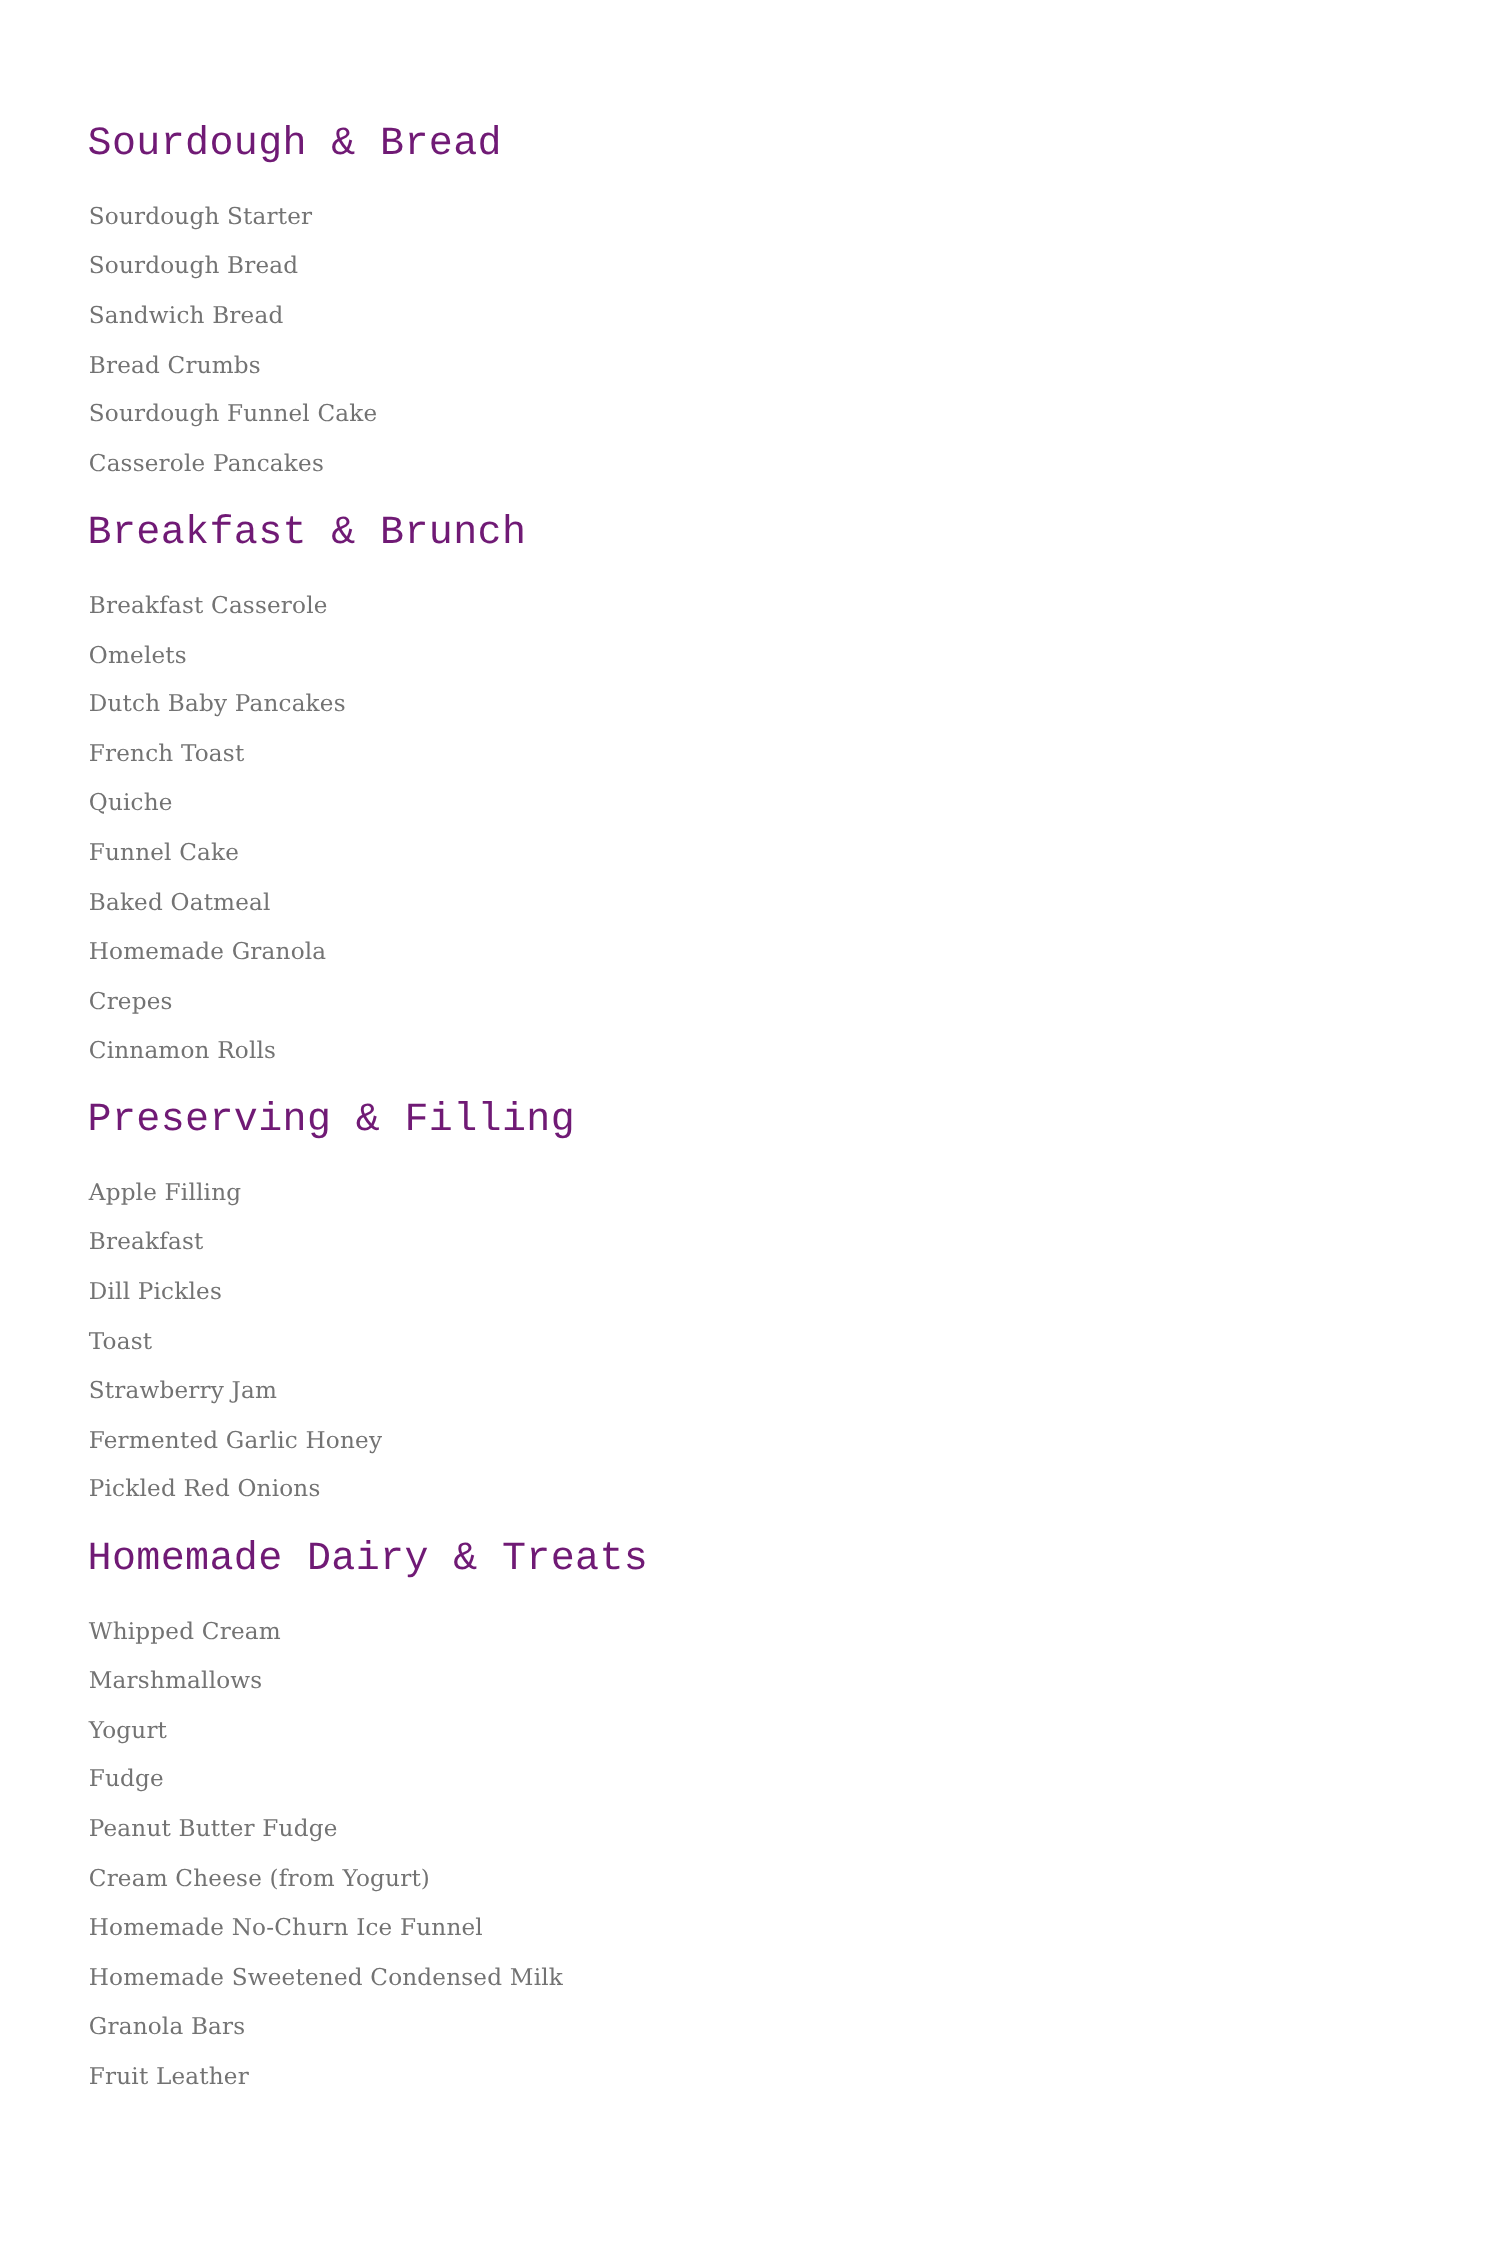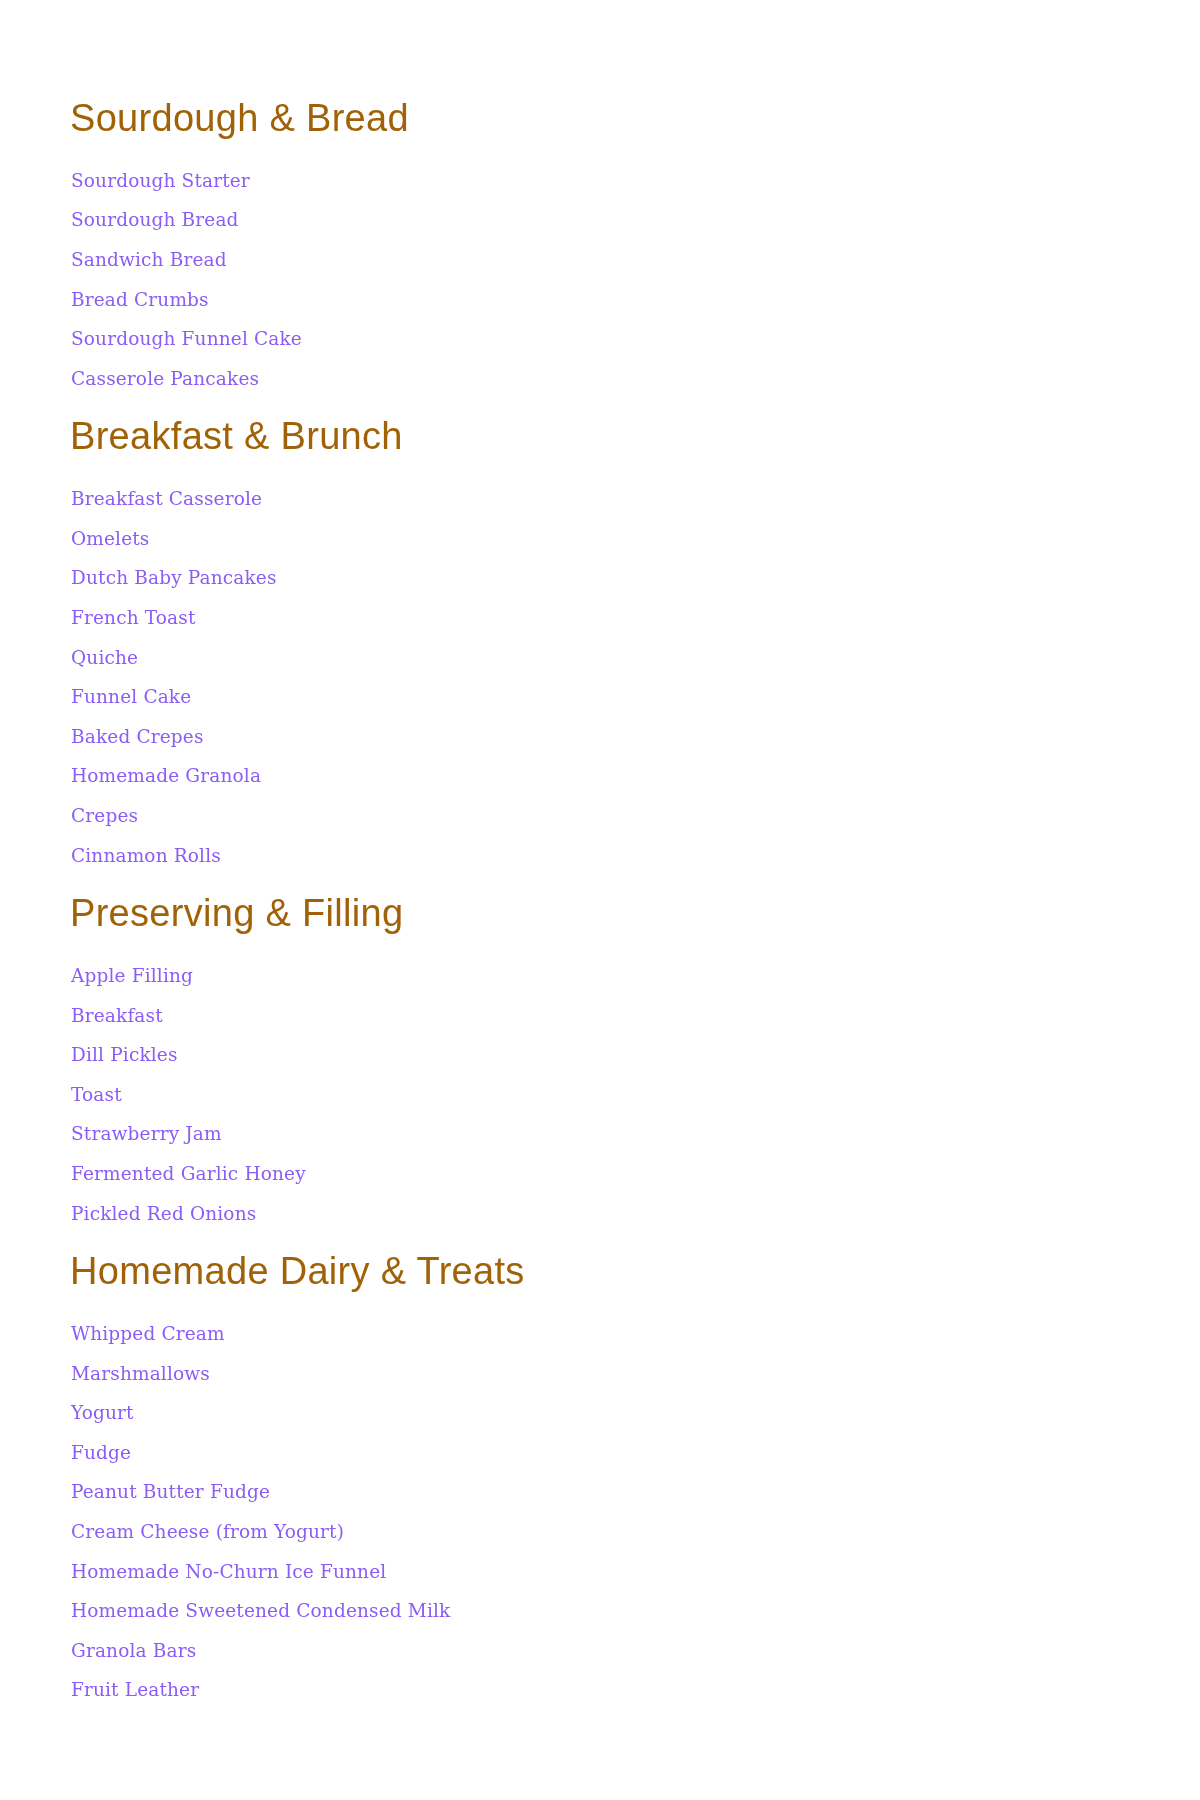--- a/index.html
+++ b/index.html
@@ -27,43 +27,43 @@
   .doc-body {
     padding-left: 71px;
     padding-right: 60px;
   }
 
   .section {
     margin: 0;
   }
 
   .section-heading {
-    font-family: Liberation Sans, sans-serif;
+    font-family: Liberation Mono, monospace;
     font-weight: 400;
-    font-size: 38px;
+    font-size: 32px;
     line-height: 1.18;
     letter-spacing: 0.3px;
-    color: #a16207;
+    color: #701a75;
     margin: 0 0 0 -1px;
     padding: 0;
     white-space: nowrap;
   }
 
   .section-list {
     list-style: none;
     margin: 0;
     padding: 0;
   }
 
   .section-list li {
     font-family: "DejaVu Serif", "Liberation Serif", serif;
     font-size: 18.5px;
     line-height: 39.6px;
     letter-spacing: 0.15px;
-    color: #8b5cf6;
+    color: #737373;
     margin: 0;
     padding: 0;
     white-space: nowrap;
   }
 
   
   .gap-heading-to-list { height: 20px; }
   .gap-list-to-heading { height: 16px; }
 </style>
 </head>
@@ -87,21 +87,21 @@
       <div class="section">
         <h2 class="section-heading">Breakfast &amp; Brunch</h2>
         <div class="gap-heading-to-list"></div>
         <ul class="section-list">
           <li>Breakfast Casserole</li>
           <li>Omelets</li>
           <li>Dutch Baby Pancakes</li>
           <li>French Toast</li>
           <li>Quiche</li>
           <li>Funnel Cake</li>
-          <li>Baked Crepes</li>
+          <li>Baked Oatmeal</li>
           <li>Homemade Granola</li>
           <li>Crepes</li>
           <li>Cinnamon Rolls</li>
         </ul>
         <div class="gap-list-to-heading"></div>
       </div>
       <div class="section">
         <h2 class="section-heading">Preserving &amp; Filling</h2>
         <div class="gap-heading-to-list"></div>
         <ul class="section-list">

